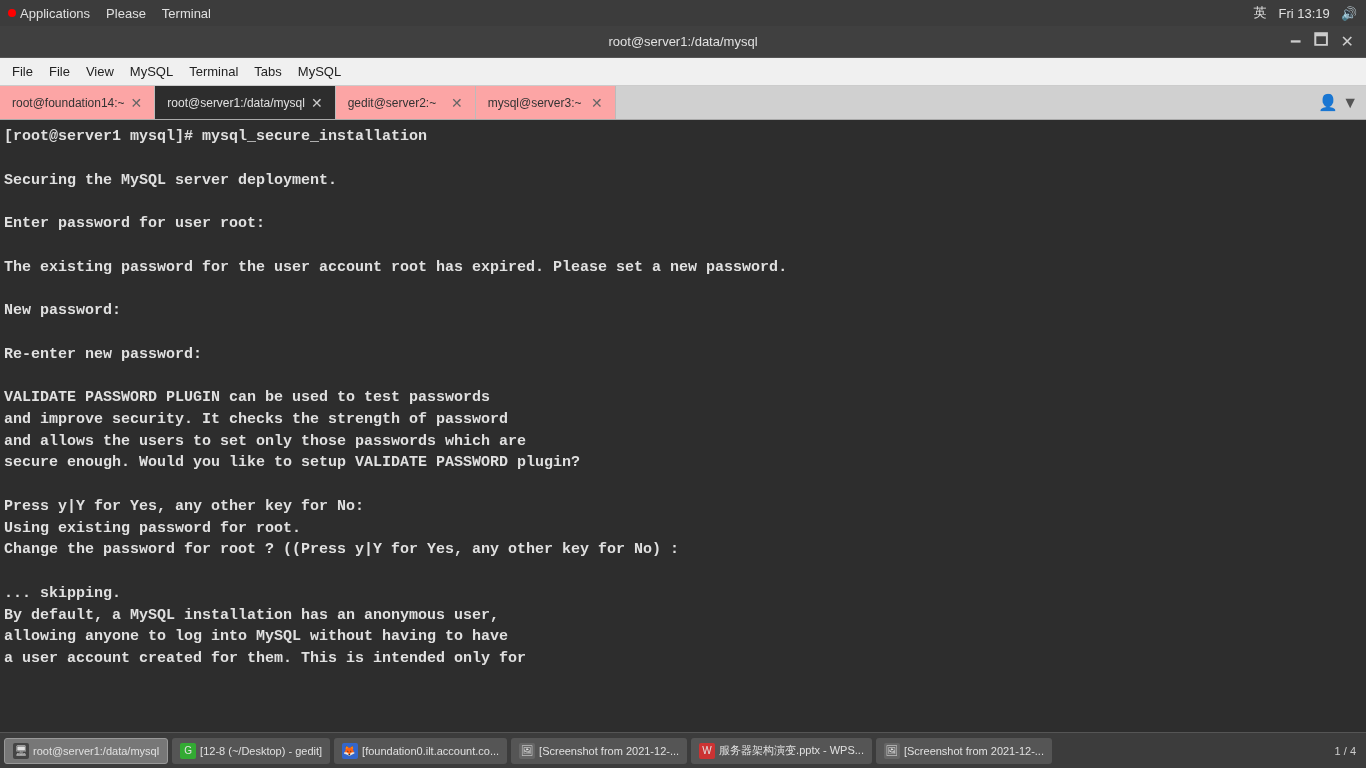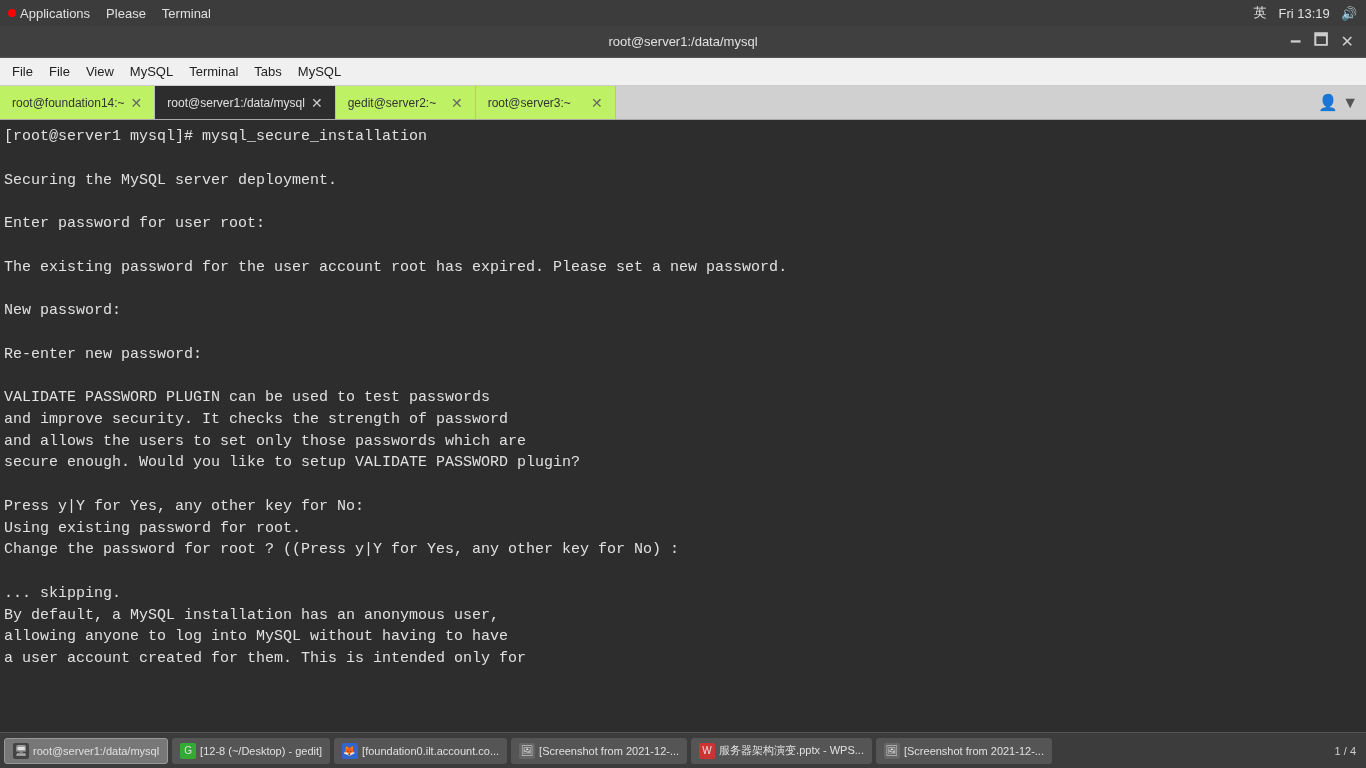--- a/index.html
+++ b/index.html
@@ -45,40 +45,41 @@
     }
 
     
     #tabs-bar {
       background: #d0d0d0; height: 34px; display: flex; align-items: stretch;
       border-bottom: 1px solid #aaa; position: relative;
     }
     .tab {
       display: flex; align-items: center; padding: 0 12px; font-size: 12px;
       color: #333; cursor: pointer; border-right: 1px solid #bbb;
-      background: #bef264; min-width: 140px; gap: 6px; position: relative;
+      background: #fca5a5; min-width: 140px; gap: 6px; position: relative;
     }
     .tab.active {
       background: #2d2d2d; color: #e0e0e0; border-bottom: none;
     }
     .tab-close {
       font-size: 14px; color: #666; cursor: pointer; margin-left: auto;
     }
     .tab.active .tab-close { color: #ccc; }
     #tabs-bar-end {
       margin-left: auto; display: flex; align-items: center; padding: 0 8px; gap: 4px;
     }
     #tabs-bar-end span { color: #555; cursor: pointer; font-size: 16px; }
 
     
     #terminal-content {
       background: #2d2d2d; color: #e0e0e0; flex: 1;
       font-family: 'Courier New', Courier, monospace; font-size: 15px;
       line-height: 1.45; padding: 6px 4px 4px 4px; overflow: hidden;
       white-space: pre;
+      font-weight: bold;
     }
 
     
     #taskbar {
       position: absolute; bottom: 0; left: 0; width: 1366px; height: 36px;
       background: #3c3c3c; display: flex; align-items: center;
       border-top: 1px solid #555; padding: 0 4px; gap: 4px;
     }
     .taskbar-item {
       display: flex; align-items: center; gap: 4px; padding: 2px 8px;
@@ -140,21 +141,21 @@
     </div>
     <div class="tab active">
       <span>root@server1:/data/mysql</span>
       <span class="tab-close">✕</span>
     </div>
     <div class="tab">
       <span>gedit@server2:~</span>
       <span class="tab-close">✕</span>
     </div>
     <div class="tab">
-      <span>root@server3:~</span>
+      <span>mysql@server3:~</span>
       <span class="tab-close">✕</span>
     </div>
     <div id="tabs-bar-end">
       <span>👤</span>
       <span>▼</span>
     </div>
   </div>
 
   <div id="terminal-content">[root@server1 mysql]# mysql_secure_installation
 

